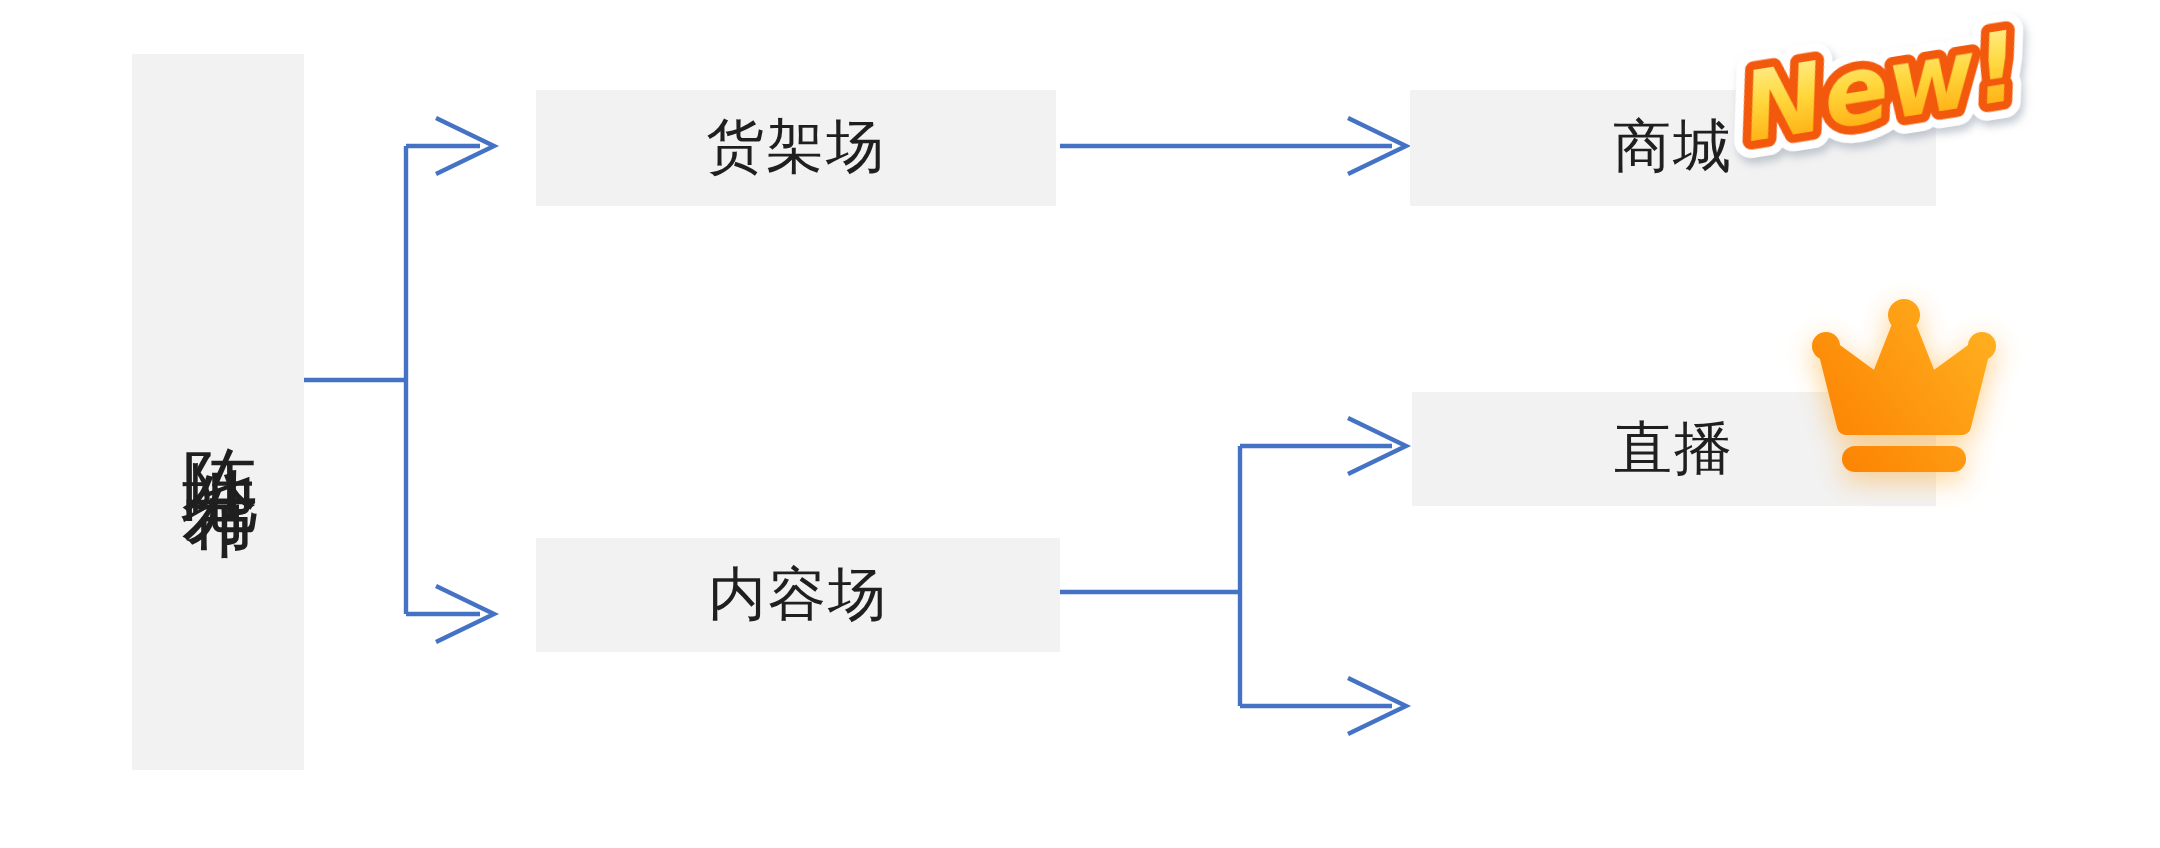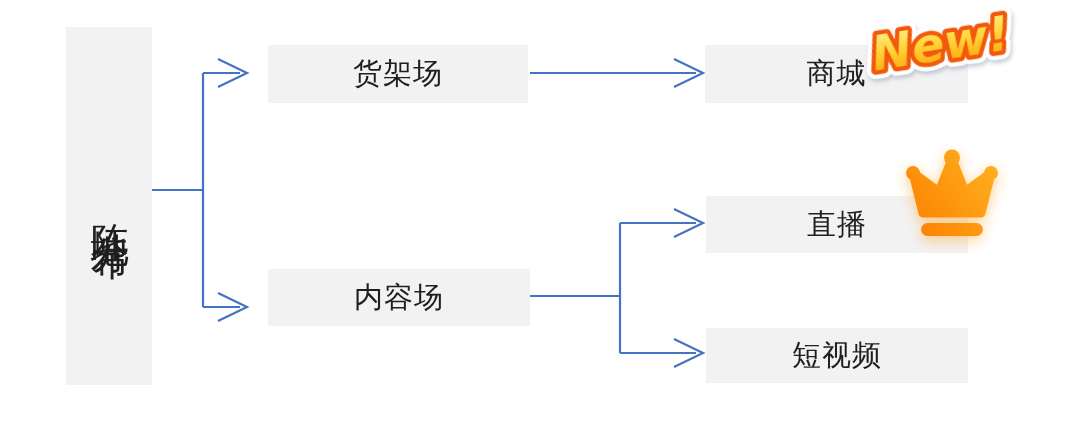--- a/index.html
+++ b/index.html
@@ -116,23 +116,20 @@
   <div class="node" id="node-content-field">
     <span>内容场</span>
   </div>
 
   <div class="node" id="node-mall">
     <span>商城</span>
   </div>
   <div class="node" id="node-live">
     <span>直播</span>
   </div>
-  <div class="node" id="node-short-video">
-    <span>短视频</span>
-  </div>
 
   <svg id="new-badge" viewBox="0 0 182 92">
     <defs>
       <linearGradient id="ngrad" x1="0" y1="0" x2="0" y2="1">
         <stop offset="0" stop-color="#FFF3A0"></stop>
         <stop offset="0.45" stop-color="#FFD83D"></stop>
         <stop offset="1" stop-color="#FF9D00"></stop>
       </linearGradient>
     </defs>
     <text x="91" y="60" text-anchor="middle" fill="none" stroke="#FFFFFF" stroke-width="17" stroke-linejoin="round" stroke-linecap="round" paint-order="stroke">New!</text>

